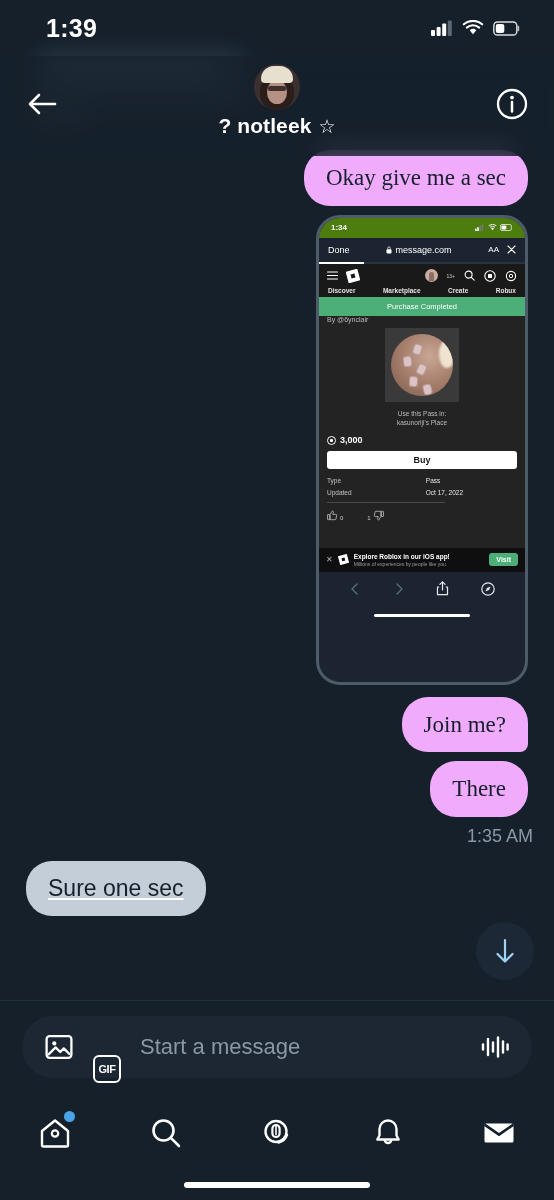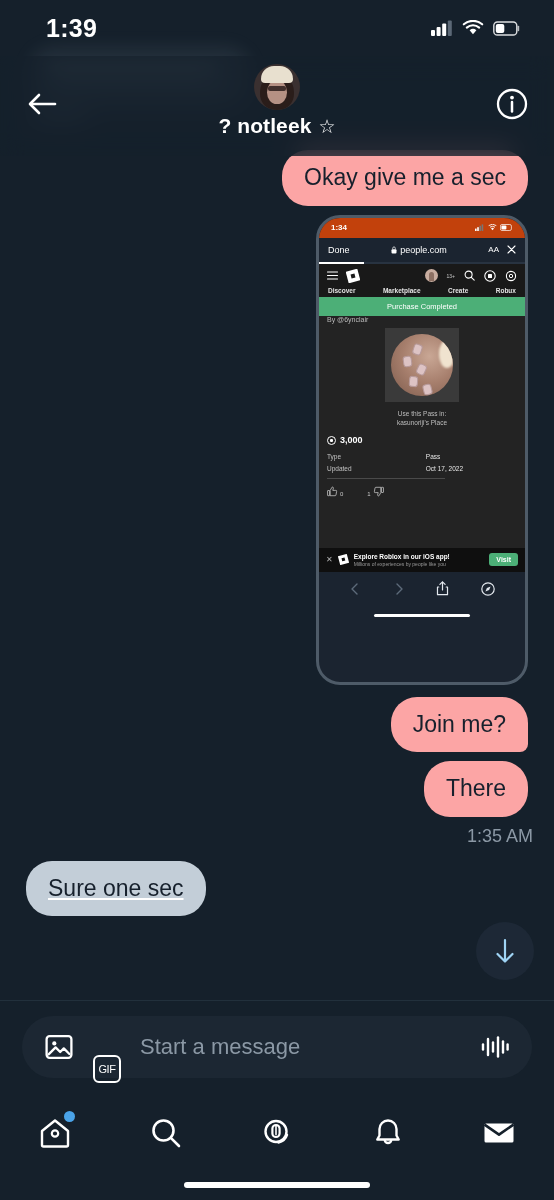--- a/index.html
+++ b/index.html
@@ -89,21 +89,21 @@
   .row.in{ justify-content:flex-start;text-decoration:underline; }
 
   .bubble{
     max-width:420px;
     padding:14px 22px;
     border-radius:26px;
     font-size:23px;
     line-height:1.2;
     color:#16202c;
   }
-  .bubble.out{ background:#fca5a5; }
+  .bubble.out{ background:#f0abfc;font-family:Liberation Serif, serif; }
   .bubble.in{ background:#c3ced8; }
   .bubble.out.cap-br{ border-bottom-right-radius:8px; }
   .bubble.in.cap-bl{ border-bottom-left-radius:8px; }
 
   .stamp{
     text-align:right; padding:0 21px 0 0;
     font-size:18px; color:#8b98a5; margin:6px 0 14px 0;
   }
 
   
@@ -112,21 +112,21 @@
     width:212px; height:470px;
     border:3px solid #4e5b68;
     border-radius:24px;
     background:#1b2430;
     overflow:hidden;
     position:relative;
     font-family:"Liberation Sans", sans-serif;
   }
   .ph-status{
     height:20px; display:flex; align-items:center; justify-content:space-between;
-    padding:0 12px; background:#c2410c; font-size:8px; color:#fff; font-weight:600;
+    padding:0 12px; background:#4d7c0f; font-size:8px; color:#fff; font-weight:600;
   }
   .ph-sbicons{ display:flex; align-items:center; gap:3px; }
   .ph-safari{
     height:24px; display:flex; align-items:center; justify-content:space-between;
     padding:0 9px; background:#1b2430; font-size:9px; color:#fff;gap:24px;
   }
   .ph-url{ display:flex; align-items:center; gap:3px; font-size:9px; }
   .ph-safari-right{ display:flex; align-items:center; gap:8px; }
   .ph-progress{ height:2px; background:#283341; }
   .ph-progress i{ display:block; height:2px; width:22%; background:#fff; }
@@ -211,21 +211,21 @@
     display:flex; align-items:center; padding:0 22px;
   }
   .composer{
     flex:1; height:62px; border-radius:31px; background:#1c2733;
     display:flex; align-items:center; padding:0 22px; gap:18px;
   }
   .comp-icon{ width:30px; height:30px; display:flex; align-items:center; justify-content:center; cursor:pointer; }
   .gif-box{
     width:28px; height:28px; border:2.4px solid #fff; border-radius:6px;
     display:flex; align-items:center; justify-content:center;
-    font-size:11px; font-weight:400; letter-spacing:-.4px;margin-top:45px;
+    font-size:11px; font-weight:700; letter-spacing:-.4px;margin-top:45px;
   }
   .comp-input{
     flex:1; background:transparent; border:none; outline:none;
     color:#fff; font-size:22px; font-family:"Liberation Sans", sans-serif;
   }
   .comp-input::placeholder{ color:#8b98a5; }
 
   
   .bottomnav{
     position:absolute; left:0; bottom:0; width:554px; height:108px;
@@ -333,21 +333,21 @@
         </span>
       </div>
 
       <div class="ph-safari">
         <span>Done</span>
         <span class="ph-url">
           <svg width="6" height="8" viewBox="0 0 6 8">
             <rect x="0.5" y="3.2" width="5" height="4.3" rx="1" fill="#fff"></rect>
             <path d="M1.7 3.2 V2.2 a1.3 1.3 0 0 1 2.6 0 V3.2" stroke="#fff" stroke-width=".7" fill="none"></path>
           </svg>
-          <span>people.com</span>
+          <span>message.com</span>
         </span>
         <span class="ph-safari-right">
           <span style="font-size:8px;">AA</span>
           <svg width="9" height="9" viewBox="0 0 9 9">
             <path d="M1 1 L8 8 M8 1 L1 8" stroke="#fff" stroke-width="1.1" stroke-linecap="round"></path>
           </svg>
         </span>
       </div>
 
       <div class="ph-progress">
@@ -417,20 +417,21 @@
           <span>kasunoriji's Place</span>
         </div>
 
         <div class="rb-price">
           <span class="rb-robux">
               <i></i>
             </span>
           <span>3,000</span>
         </div>
 
+        <div class="rb-buy">Buy</div>
 
         <div class="rb-meta">
           <div class="rb-meta-row">
             <span class="k">Type</span>
             <span class="v">Pass</span>
           </div>
           <div class="rb-meta-row">
             <span class="k">Updated</span>
             <span class="v">Oct 17, 2022</span>
           </div>

